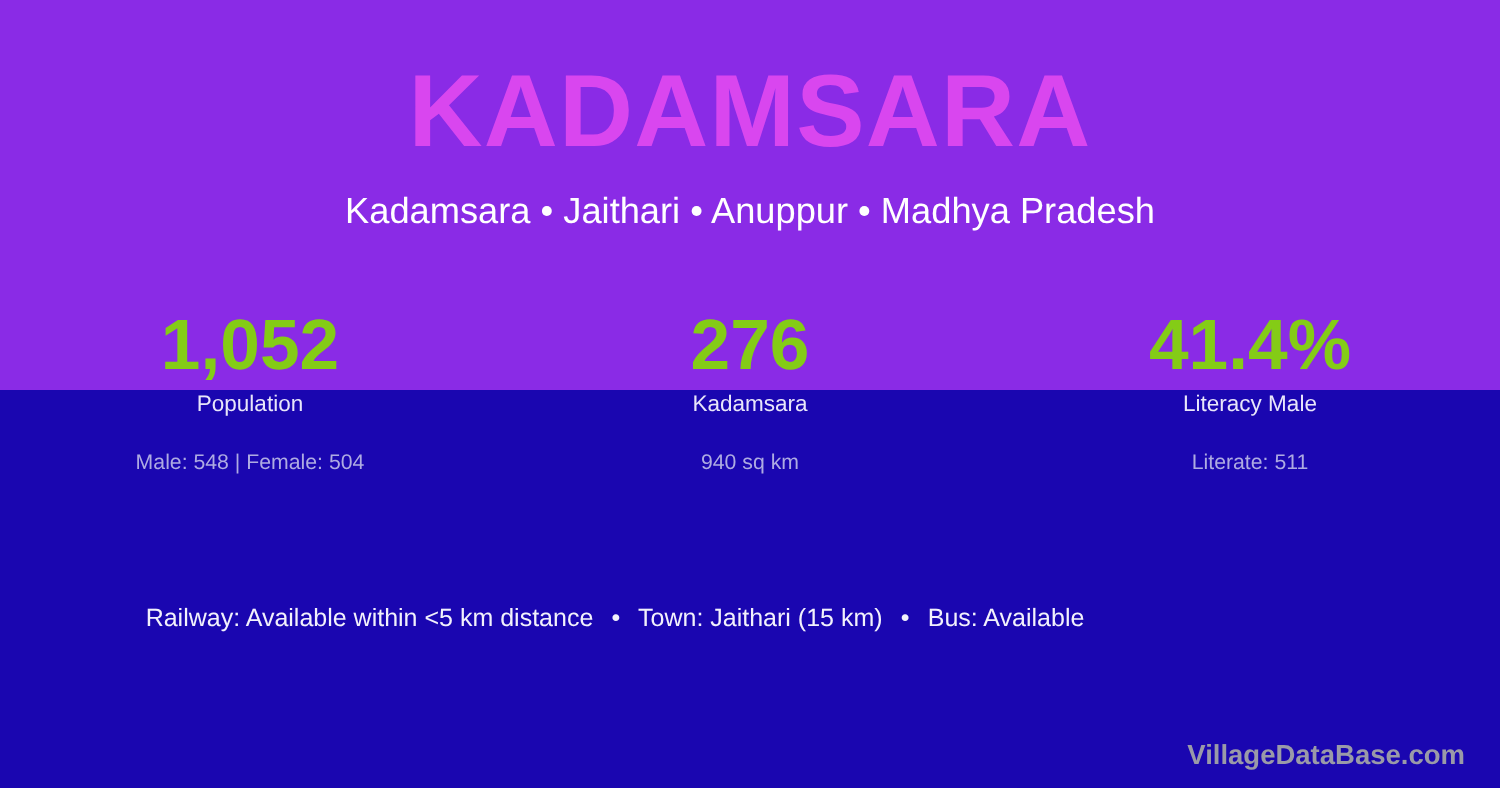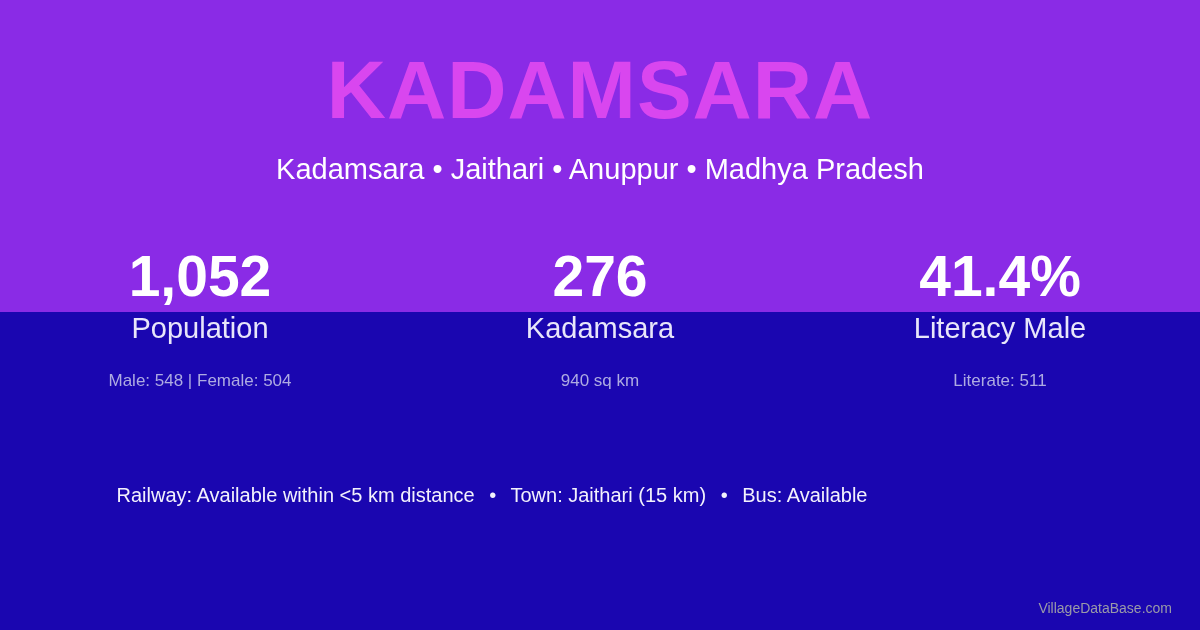--- a/index.html
+++ b/index.html
@@ -81,27 +81,27 @@
 
   .stat {
     flex:1 1 0;
     text-align:center;
   }
 
   .stat-value {
     font-size:57px;
     font-weight:bold;
     line-height:1.08;
-    color:#ffffff;
+    color:#84cc16;
     white-space:nowrap;
   }
 
   .stat-label {
     margin-top:6px;
-    font-size:29px;
+    font-size:18px;
     font-weight:normal;
     line-height:1;
     color:#e8e6fa;
     white-space:nowrap;
   }
 
   .stat-sub {
     margin-top:29px;
     font-size:17px;
     font-weight:normal;
@@ -126,22 +126,22 @@
   .info-sep {
     padding:0 9px;
     color:#f2f1fc;
   }
 
   
   .footer {
     position:absolute;
     right:28px;
     bottom:15px;
-    font-size:14px;
-    font-weight:normal;
+    font-size:22px;
+    font-weight:bold;
     line-height:1;
     color:#9a9aa8;
     white-space:nowrap;
     z-index:5;
   }
 </style>
 </head>
 <body>
 
 <div class="card">

